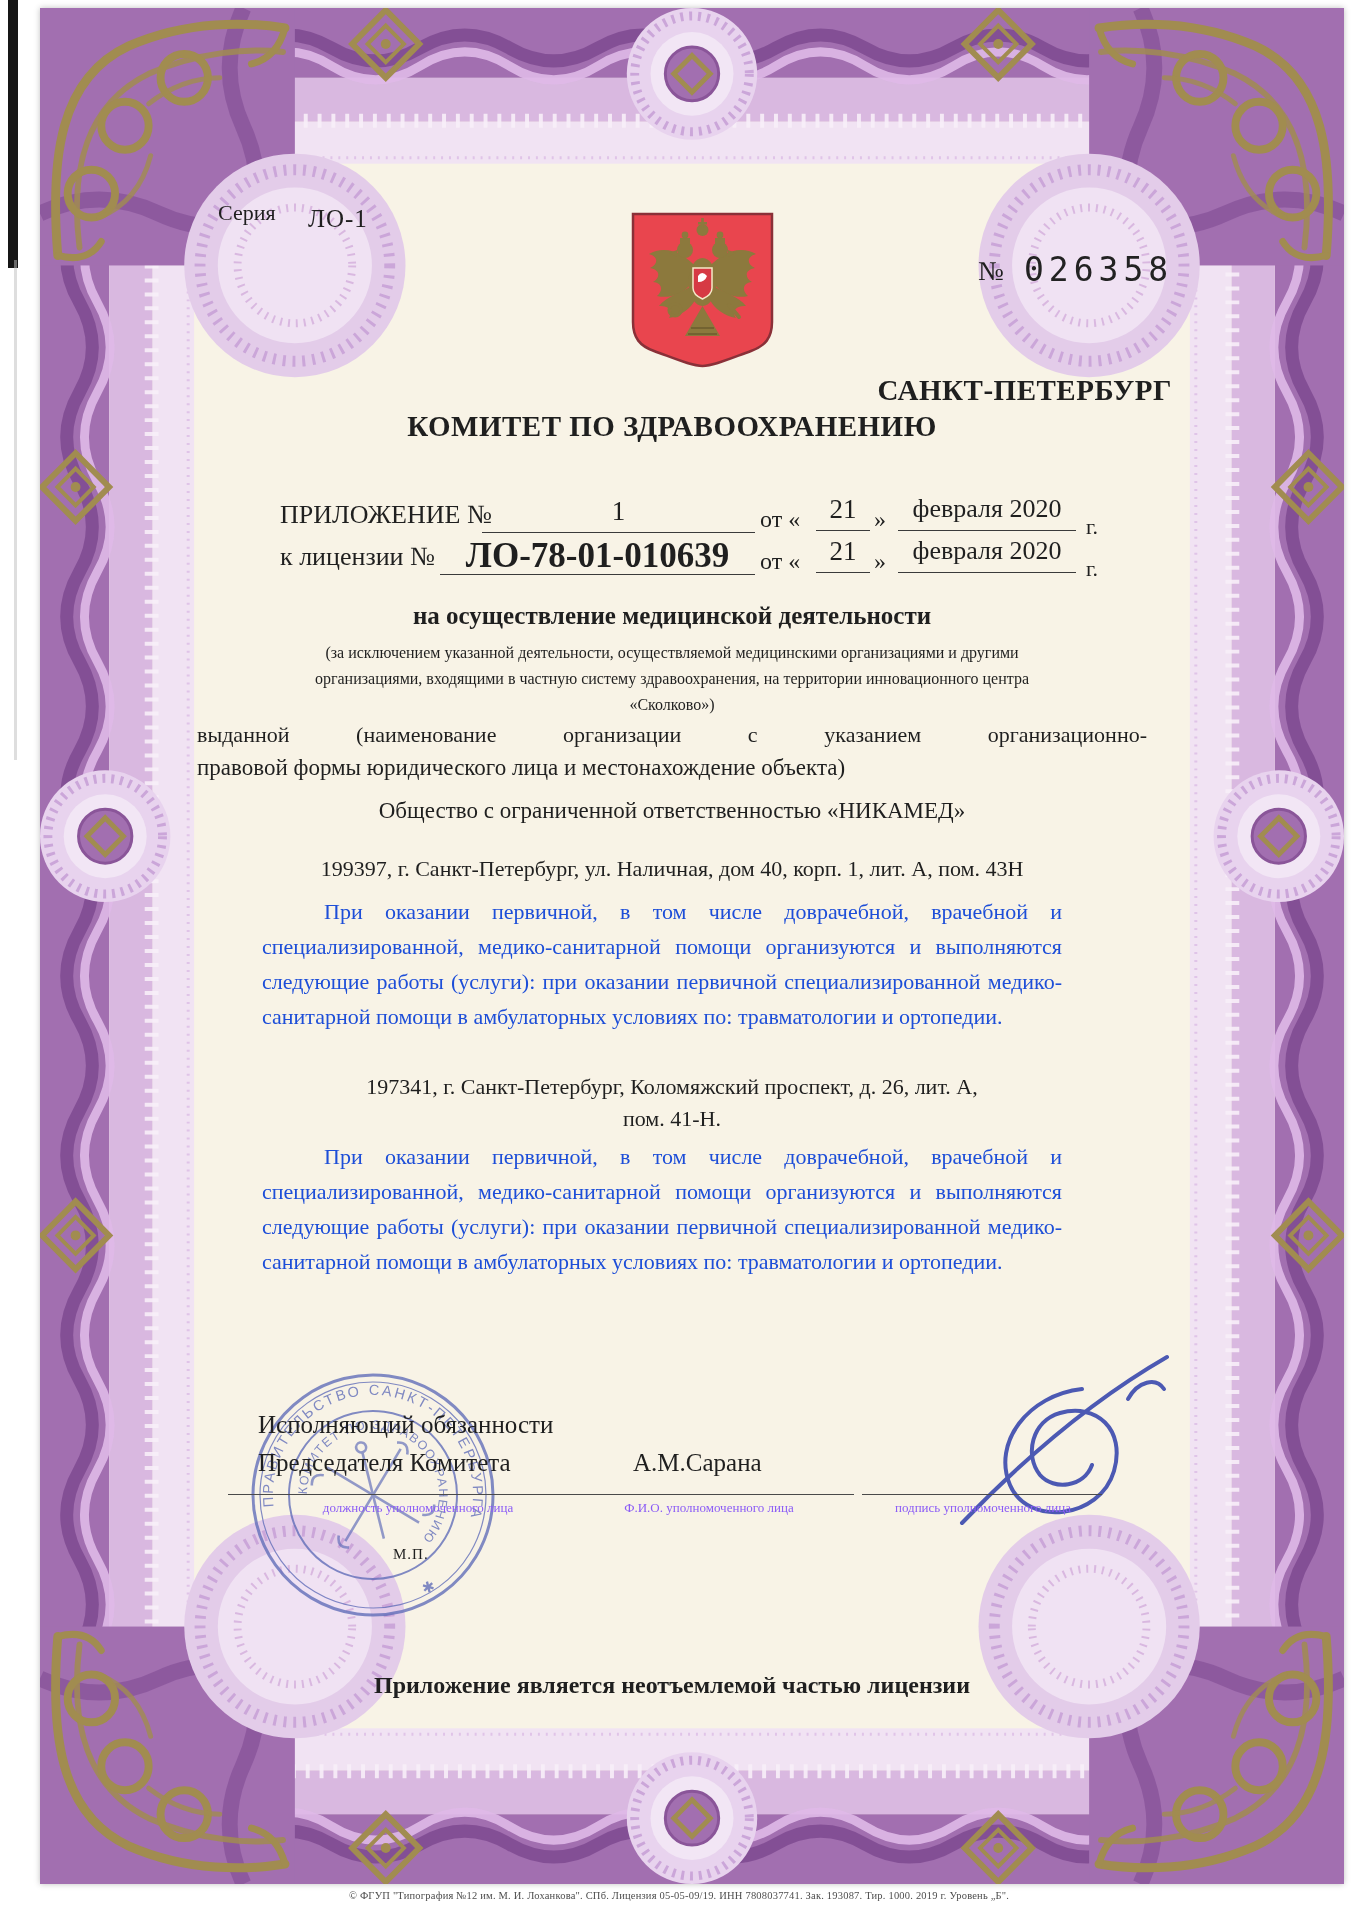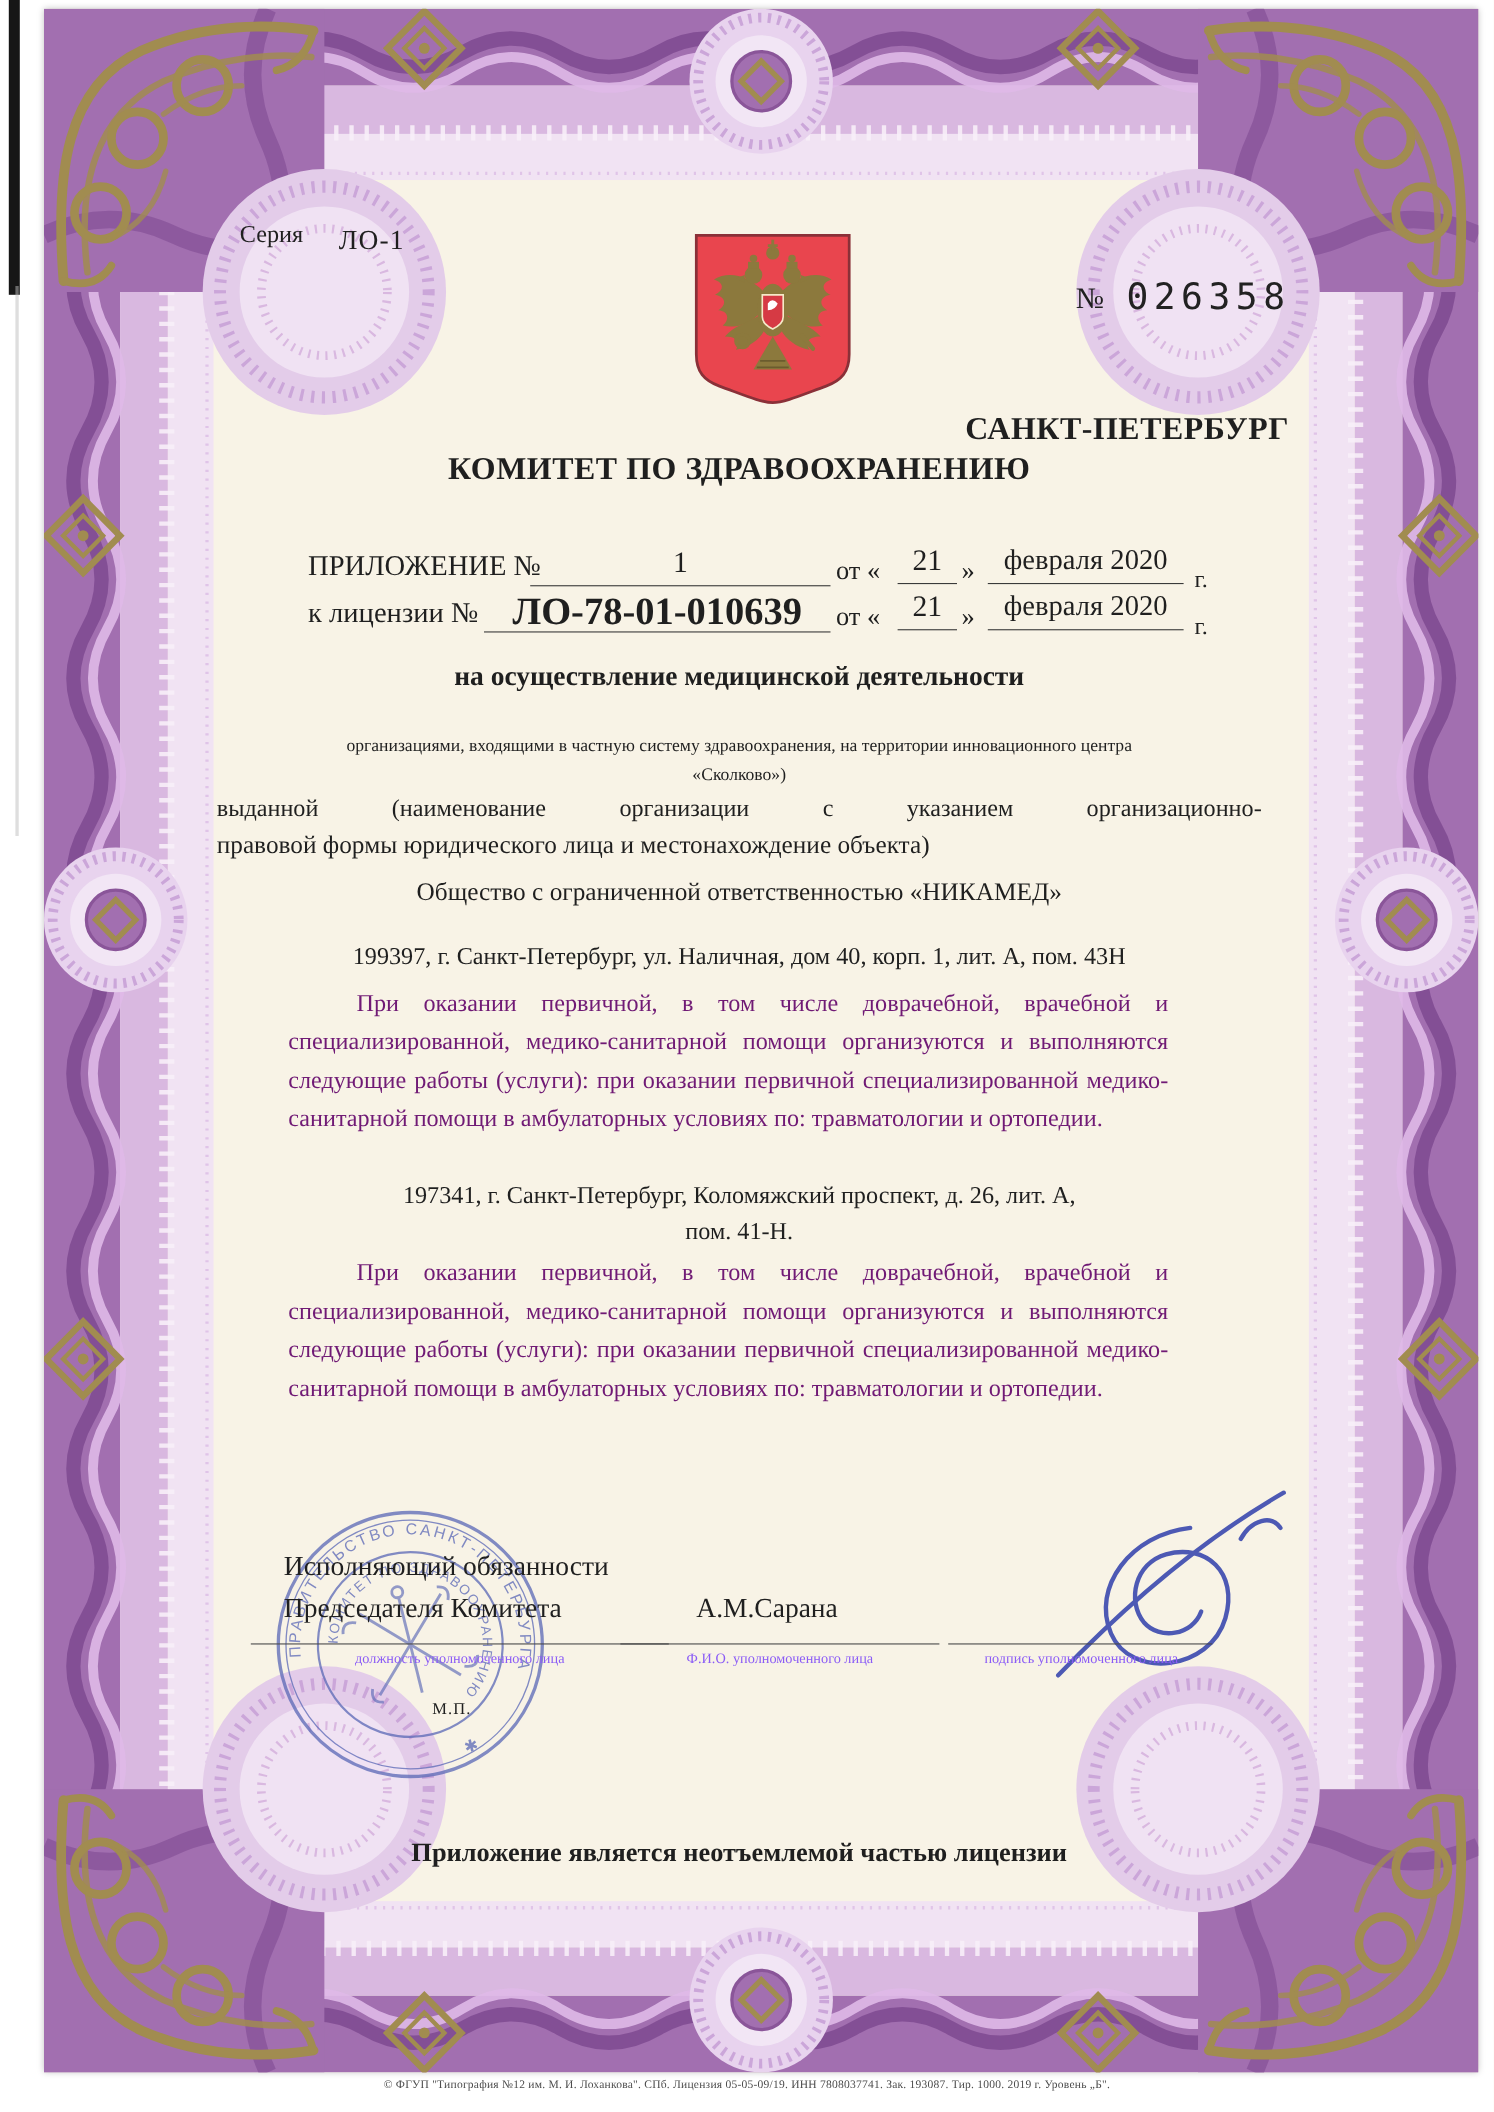--- a/index.html
+++ b/index.html
@@ -12,21 +12,21 @@
   .content{position:absolute;left:-8px;top:-2px;width:1320px;height:1880px;}
   .ctr{text-align:center;left:140px;width:1000px;}
   .ser{font-family:"Liberation Serif",serif;}
   .slot{border-bottom:1.6px solid #3a3a3a;text-align:center;}
   .cap{font-size:13px;color:#8b5cf6;text-align:center;}
   .rule{border-top:1.6px solid #4a4a4a;height:0;}
   .scan-edge{left:8px;top:0;width:10px;height:268px;background:#161616;}
   .scan-edge2{left:14px;top:260px;width:3px;height:500px;background:#bdbdbd;opacity:.5;}
   .fineprint{top:1890px;left:0;width:1358px;text-align:center;font-size:10.5px;color:#4d4d4d;
              letter-spacing:.2px;}
-  .para{text-align:justify;text-indent:62px;font-size:22px;line-height:35px;color:#701a75;}
+  .para{text-align:justify;text-indent:62px;font-size:22px;line-height:35px;color:#1d4ed8;}
   .just{text-align:justify;text-align-last:justify;}
 </style>
 </head>
 <body>
 
 <div class="abs scan-edge"></div>
 <div class="abs scan-edge2"></div>
 
 <div class="cert">
 
@@ -156,20 +156,21 @@
     <div class="abs ser" style="left:248px;top:536px;font-size:26px;">к лицензии №</div>
     <div class="abs slot" style="left:408px;top:530px;width:315px;height:38px;font-size:35px;font-weight:bold;">ЛО-78-01-010639</div>
     <div class="abs ser" style="left:728px;top:542px;font-size:24px;">от «</div>
     <div class="abs slot" style="left:784px;top:530px;width:54px;height:36px;font-size:27px;">21</div>
     <div class="abs ser" style="left:842px;top:542px;font-size:24px;">»</div>
     <div class="abs slot" style="left:866px;top:530px;width:178px;height:36px;font-size:26px;">февраля 2020</div>
     <div class="abs ser" style="left:1054px;top:550px;font-size:22px;">г.</div>
 
     <div class="abs ctr" style="top:596px;font-size:25px;font-weight:bold;">на осуществление медицинской деятельности</div>
 
+    <div class="abs ctr" style="top:634px;font-size:16px;line-height:26px;">(за исключением указанной деятельности, осуществляемой медицинскими организациями и другими</div>
     <div class="abs ctr" style="top:660px;font-size:16px;line-height:26px;">организациями, входящими в частную систему здравоохранения, на территории инновационного центра</div>
     <div class="abs ctr" style="top:686px;font-size:16px;line-height:26px;">«Сколково»)</div>
 
     <div class="abs just" style="left:165px;top:716px;width:950px;font-size:22px;">выданной (наименование организации с указанием организационно-</div>
     <div class="abs" style="left:165px;top:749px;width:950px;font-size:23px;">правовой формы юридического лица и местонахождение объекта)</div>
 
     <div class="abs ctr" style="top:792px;font-size:23px;">Общество с ограниченной ответственностью «НИКАМЕД»</div>
 
     <div class="abs ctr" style="top:850px;font-size:22px;">199397, г. Санкт-Петербург, ул. Наличная, дом 40, корп. 1, лит. А, пом. 43Н</div>
 

